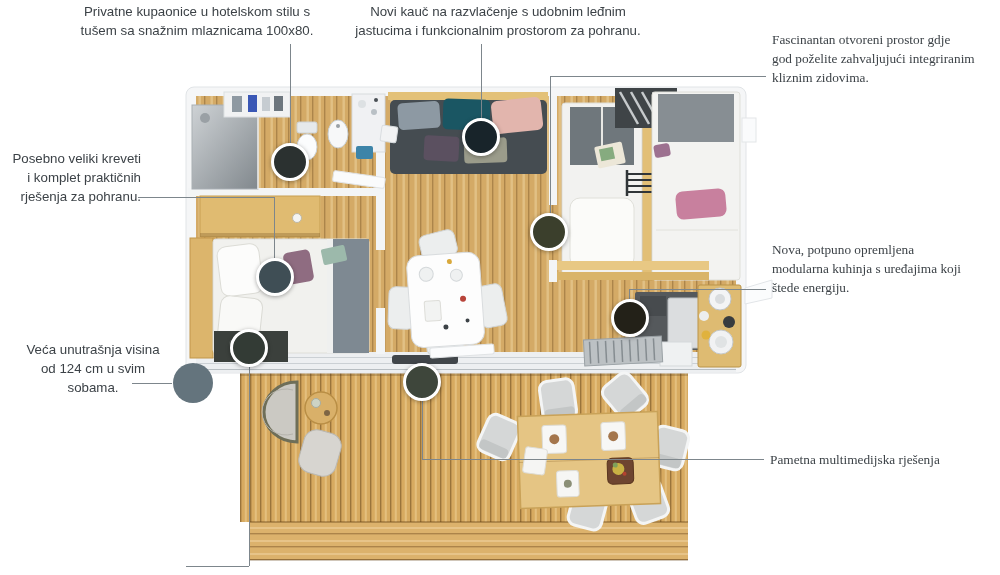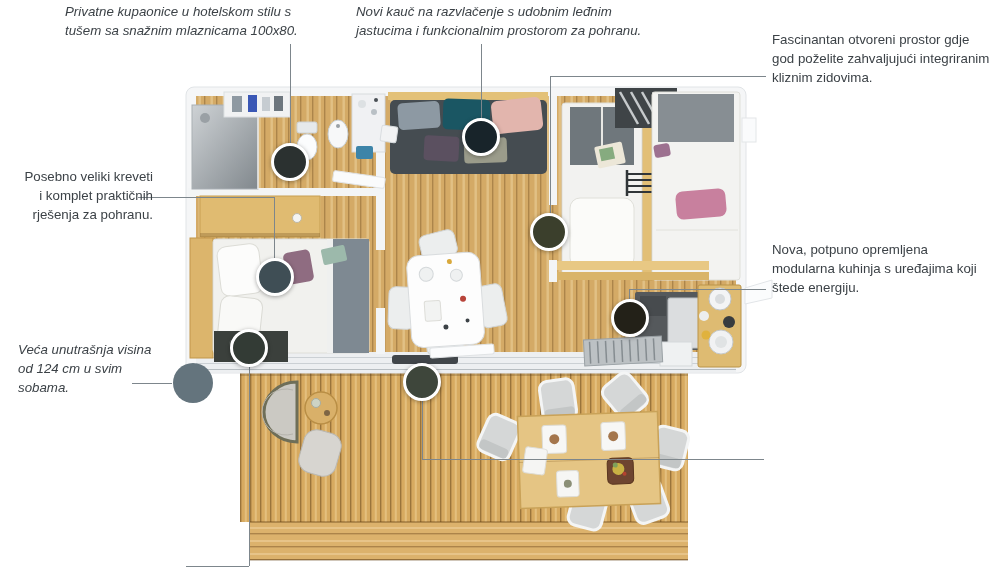--- a/index.html
+++ b/index.html
@@ -1,22 +1,22 @@
 <!DOCTYPE html>
 <html><head>
 <meta charset="utf-8">
 <style>
   html,body{margin:0;padding:0;background:#fff;}
   .stage{position:relative;width:1000px;height:575px;background:#ffffff;overflow:hidden;
          font-family:"Liberation Sans",sans-serif;}
   .plan{position:absolute;left:0;top:0;}
   .callout{position:absolute;color:#3c4247;font-size:13.3px;line-height:19px;white-space:pre;}
-  .c-center{text-align:left;font-style:italic;}
+  .c-center{text-align:center;}
   .c-right{text-align:right;}
-  .c-left{text-align:left;}
+  .c-left{text-align:left;font-family:Liberation Serif, serif;}
   .line{position:absolute;background:#7d868c;}
   .lh{height:1px;}
   .lv{width:1px;}
   .hotspot{position:absolute;width:32px;height:32px;border-radius:50%;
            border:3px solid #ffffff;box-shadow:0 1px 4px rgba(0,0,0,.35);}
   .hotspot.plain{width:40px;height:40px;border:none;box-shadow:none;}
 </style>
 </head>
 <body>
 
@@ -241,28 +241,29 @@
   <div class="hotspot" style="left: 462px; top: 118px; background: rgb(24, 36, 42);"></div>
   <div class="hotspot" style="left: 256px; top: 258px; background: rgb(63, 78, 85);"></div>
   <div class="hotspot" style="left: 530px; top: 213px; background: rgb(59, 63, 44);"></div>
   <div class="hotspot" style="left: 611px; top: 299px; background: rgb(35, 33, 24);"></div>
   <div class="hotspot" style="left: 230px; top: 329px; background: rgb(51, 59, 53);"></div>
   <div class="hotspot" style="left: 403px; top: 363px; background: rgb(62, 70, 59);"></div>
   <div class="hotspot plain" style="left: 173px; top: 363px; background: rgb(100, 116, 125);"></div>
 
   <div class="callout c-center" style="left:65px;top:2px;width:264px;">Privatne kupaonice u hotelskom stilu s
 tušem sa snažnim mlaznicama 100x80.</div>
-  <div class="callout c-center" style="left:356px;top:2px;width:308px;">Novi kauč na razvlačenje s udobnim leđnim
+  <div class="callout c-center" style="left:344px;top:2px;width:308px;">Novi kauč na razvlačenje s udobnim leđnim
 jastucima i funkcionalnim prostorom za pohranu.</div>
   <div class="callout c-left" style="left:772px;top:30px;width:228px;">Fascinantan otvoreni prostor gdje
 god poželite zahvaljujući integriranim
 kliznim zidovima.</div>
-  <div class="callout c-right" style="left:16px;top:149px;width:137px;margin-top:18px;">Posebno veliki kreveti
+  <div class="callout c-right" style="left:4px;top:149px;width:137px;">Posebno veliki kreveti
 i komplet praktičnih
 rješenja za pohranu.</div>
   <div class="callout c-left" style="left:772px;top:240px;width:235px;">Nova, potpuno opremljena
 modularna kuhinja s uređajima koji
 štede energiju.</div>
   <div class="callout c-center" style="left:18px;top:340px;width:150px;">Veća unutrašnja visina
 od 124 cm u svim
 sobama.</div>
+  <div class="callout c-left" style="left:770px;top:450px;width:230px;">Pametna multimedijska rješenja</div>
 
 </div>
 
 </body></html>

